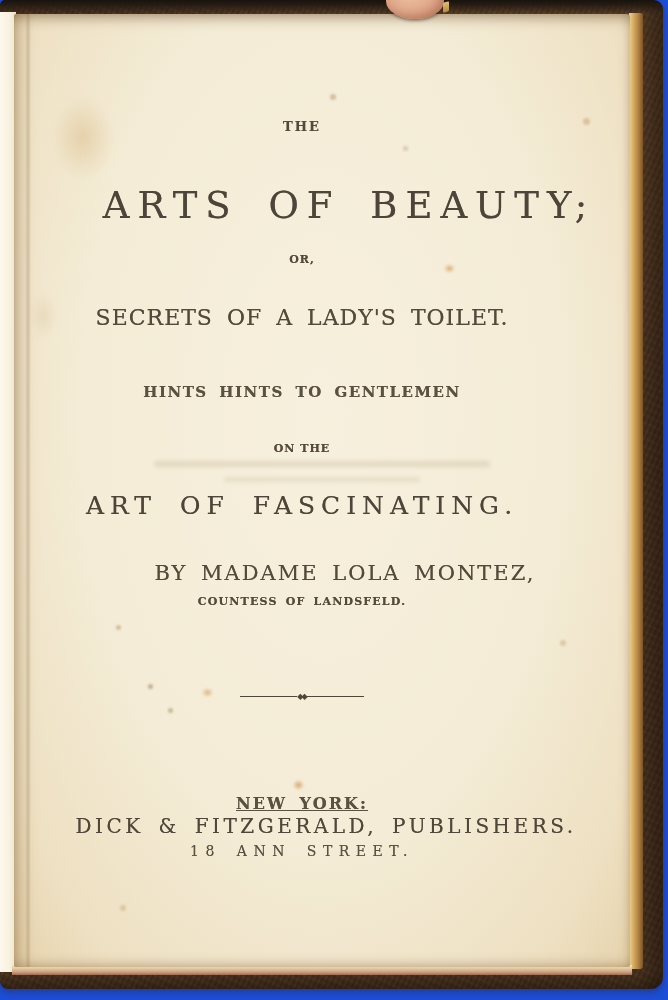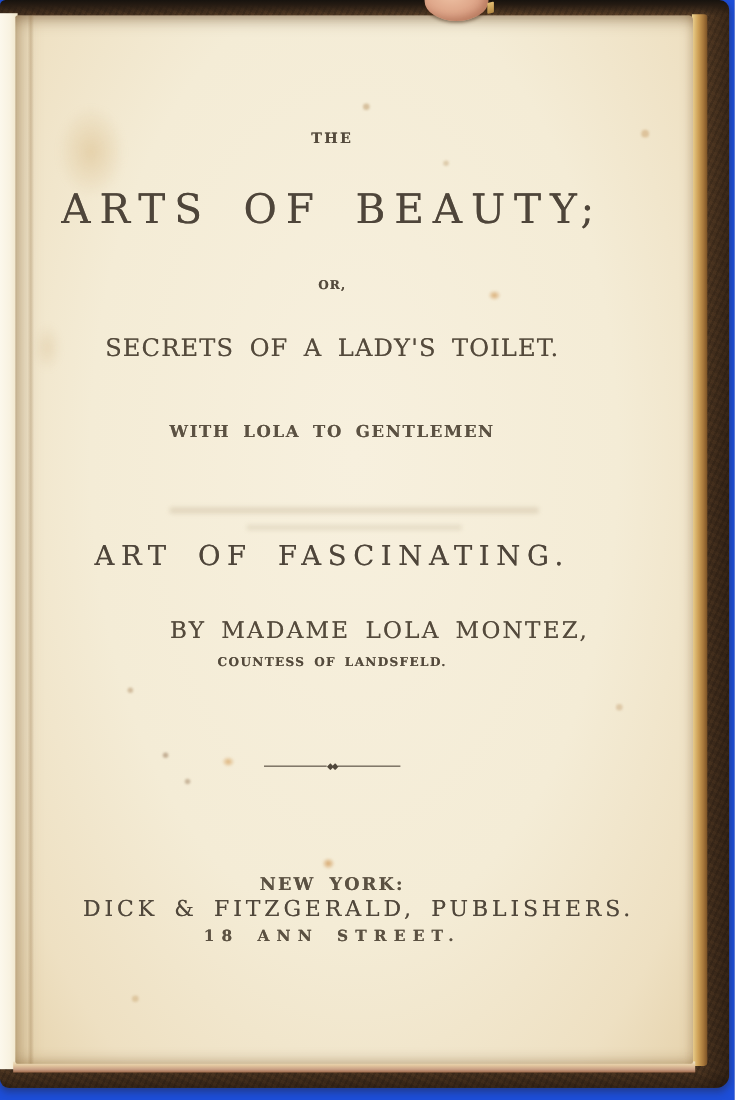--- a/index.html
+++ b/index.html
@@ -75,31 +75,31 @@
   .g2{top:463px;width:196px;height:5px;background:rgba(162,142,106,.18);}
 
   
   .content{
     position:absolute;left:0;top:0;width:576px;height:100%;
     text-align:center;color:#544a3c;z-index:4;
   }
   .line{position:absolute;width:100%;left:0;white-space:nowrap;
         text-shadow:0 0 .5px rgba(84,74,60,.7);}
   .l-the      {top:105px;font-size:13px;font-weight:bold;letter-spacing:2px;}
-  .l-title    {top:155px;font-size:37px;letter-spacing:8px;word-spacing:10px;color:#4e453a;}
+  .l-title    {top:170px;font-size:37px;letter-spacing:8px;word-spacing:10px;color:#4e453a;margin-left:47px;}
   .l-or       {top:239px;font-size:11px;font-weight:bold;letter-spacing:1px;}
   .l-subtitle {top:291px;font-size:22px;letter-spacing:1px;word-spacing:6px;}
   .l-hints    {top:369px;font-size:15px;font-weight:bold;letter-spacing:1.5px;word-spacing:5px;color:#5b5142;}
   .l-onthe    {top:428px;font-size:11px;font-weight:bold;letter-spacing:1px;}
   .l-fasc     {top:477px;font-size:25px;letter-spacing:6px;word-spacing:9px;color:#4e453a;}
   .l-by       {top:547px;font-size:21px;letter-spacing:2px;word-spacing:5px;padding-left:43px;}
   .l-countess {top:581px;font-size:11px;font-weight:bold;letter-spacing:1.2px;word-spacing:3px;}
-  .l-city     {top:780px;font-size:16px;font-weight:bold;letter-spacing:2px;word-spacing:5px;color:#5b5142;}
+  .l-city     {top:780px;font-size:16px;font-weight:bold;letter-spacing:2px;word-spacing:5px;color:#5b5142;text-decoration:underline;}
   .l-pub      {top:800px;font-size:20px;letter-spacing:3.5px;word-spacing:5px;color:#50473b;padding-left:24px;}
-  .l-addr     {top:829px;font-size:14px;font-weight:bold;letter-spacing:6.5px;word-spacing:5px;color:#5b5142;}
+  .l-addr     {top:829px;font-size:14px;font-weight:normal;letter-spacing:6.5px;word-spacing:5px;color:#5b5142;}
 
   
   .divider{position:absolute;top:678px;left:50%;transform:translateX(-50%);
            width:124px;height:9px;display:flex;align-items:center;}
   .divider .bar{flex:1;height:1.5px;background:#50473b;}
   .divider .diamonds{font-size:8px;line-height:8px;letter-spacing:-2px;
                      color:#50473b;padding:0 1px 0 0;font-family:"DejaVu Sans",sans-serif;}
 
   
   .finger{
@@ -140,21 +140,22 @@
     <div class="spot s13"></div>
 
     <div class="ghost g1"></div>
     <div class="ghost g2"></div>
 
     <div class="content">
       <div class="line l-the">THE</div>
       <div class="line l-title">ARTS OF BEAUTY;</div>
       <div class="line l-or">OR,</div>
       <div class="line l-subtitle">SECRETS OF A LADY'S TOILET.</div>
-      <div class="line l-hints">WITH LOLA TO GENTLEMEN</div>
+      <div class="line l-hints">HINTS HINTS TO GENTLEMEN</div>
+      <div class="line l-onthe">ON THE</div>
       <div class="line l-fasc">ART OF FASCINATING.</div>
       <div class="line l-by">BY MADAME LOLA MONTEZ,</div>
       <div class="line l-countess">COUNTESS OF LANDSFELD.</div>
 
       <div class="divider">
         <span class="bar"></span>
         <span class="diamonds">◆◆</span>
         <span class="bar"></span>
       </div>
 

